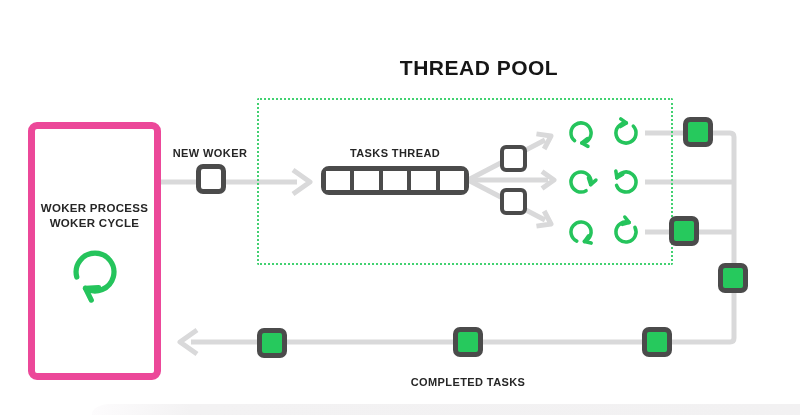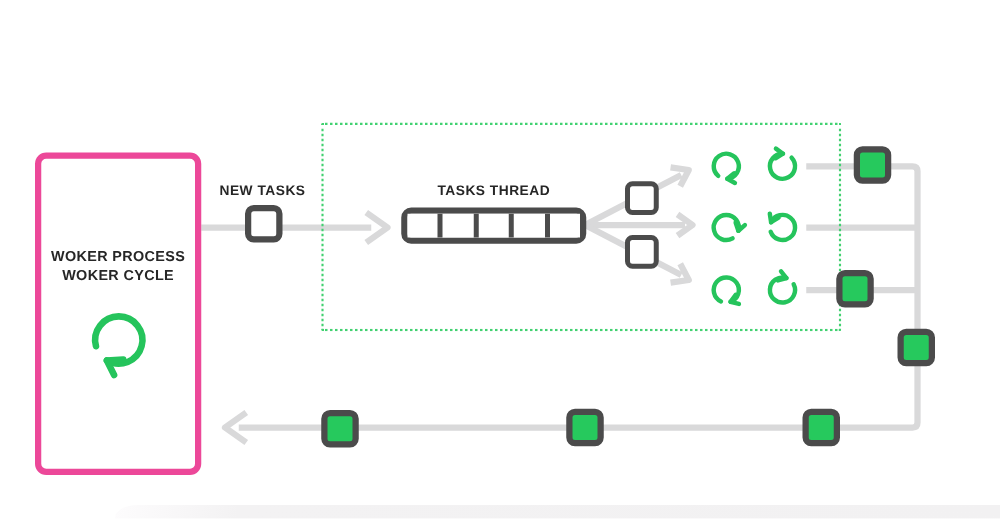--- a/index.html
+++ b/index.html
@@ -16,21 +16,21 @@
     font-weight:bold;font-size:11px;line-height:13px;color:#262626;letter-spacing:.4px;
     text-align:center;
   }
   .pool-title{
     position:absolute;transform:translateX(-50%);white-space:nowrap;
     font-weight:bold;font-size:21px;color:#161616;letter-spacing:.5px;
   }
 
   .worker-box{
     position:absolute;left:28px;top:122px;width:133px;height:258px;
-    box-sizing:border-box;border:5px solid #ec4899;border-radius:9px;background:#fff;
+    box-sizing:border-box;border:7px solid #ec4899;border-radius:9px;background:#fff;
   }
   .worker-text{
     position:absolute;left:0;right:0;top:72px;text-align:center;
     font-weight:bold;font-size:11.5px;line-height:15px;color:#262626;letter-spacing:.3px;
   }
 
   .pool-box{
     position:absolute;left:257px;top:98px;width:416px;height:167px;
     box-sizing:border-box;border:2px dotted #42d171;border-radius:2px;background:transparent;
   }
@@ -109,34 +109,35 @@
       </g>
 
     <path d="M645 133 H730 Q734 133 734 137 V338 Q734 342 730 342 H191"></path>
     <path d="M645 182 H734"></path>
     <path d="M645 232 H734"></path>
     <g transform="translate(180,342) rotate(180)">
         <path d="M-17 -12 L0 0 L-17 12"></path>
       </g>
   </svg>
 
+  <div class="pool-title" style="left:479px;top:56px;">THREAD POOL</div>
 
   <div class="pool-box"></div>
 
   <div class="worker-box">
     <div class="worker-text">
       <div>WOKER PROCESS</div>
       <div>WOKER CYCLE</div>
     </div>
   </div>
   <svg class="cycle-big rbig">
       <use href="#cycleSym"></use>
     </svg>
 
-  <div class="lbl" style="left:210px;top:147px;">NEW TASKS</div>
+  <div class="lbl" style="left:210px;top:147px;">NEW WOKER</div>
   <div class="newtask-sq"></div>
 
   <div class="lbl" style="left:395px;top:147px;">TASKS THREAD</div>
   <div class="queue">
     <div class="cell"></div>
     <div class="cell"></div>
     <div class="cell"></div>
     <div class="cell"></div>
     <div class="cell"></div>
   </div>
@@ -163,16 +164,17 @@
       <use href="#cycleSym"></use>
     </svg>
 
   <div class="task" style="left:683px;top:117px;"></div>
   <div class="task" style="left:669px;top:216px;"></div>
   <div class="task" style="left:718px;top:263px;"></div>
   <div class="task" style="left:642px;top:327px;"></div>
   <div class="task" style="left:453px;top:327px;"></div>
   <div class="task" style="left:257px;top:328px;"></div>
 
+  <div class="lbl" style="left:468px;top:376px;">COMPLETED TASKS</div>
 
   <div class="bottom-band"></div>
 
 </div>
 
 </body></html>

